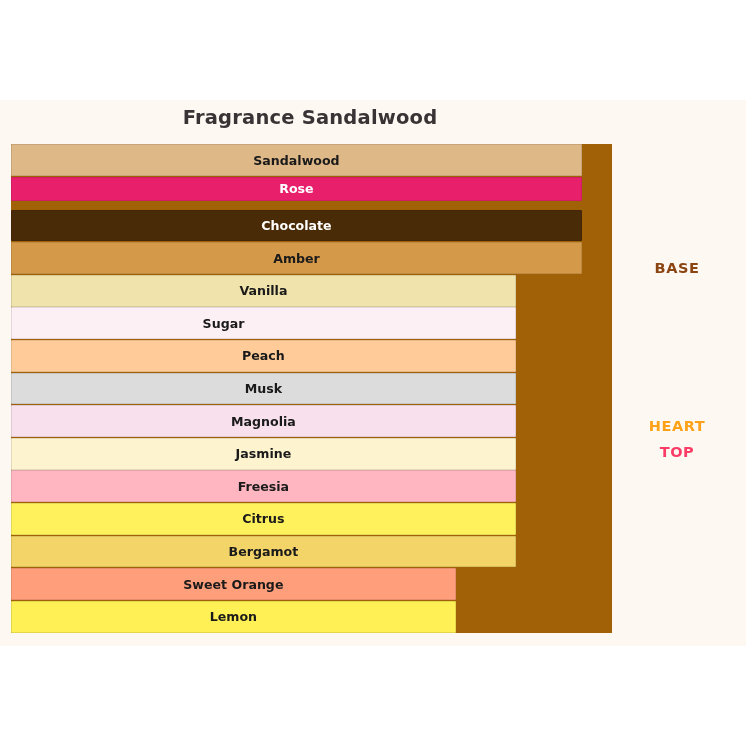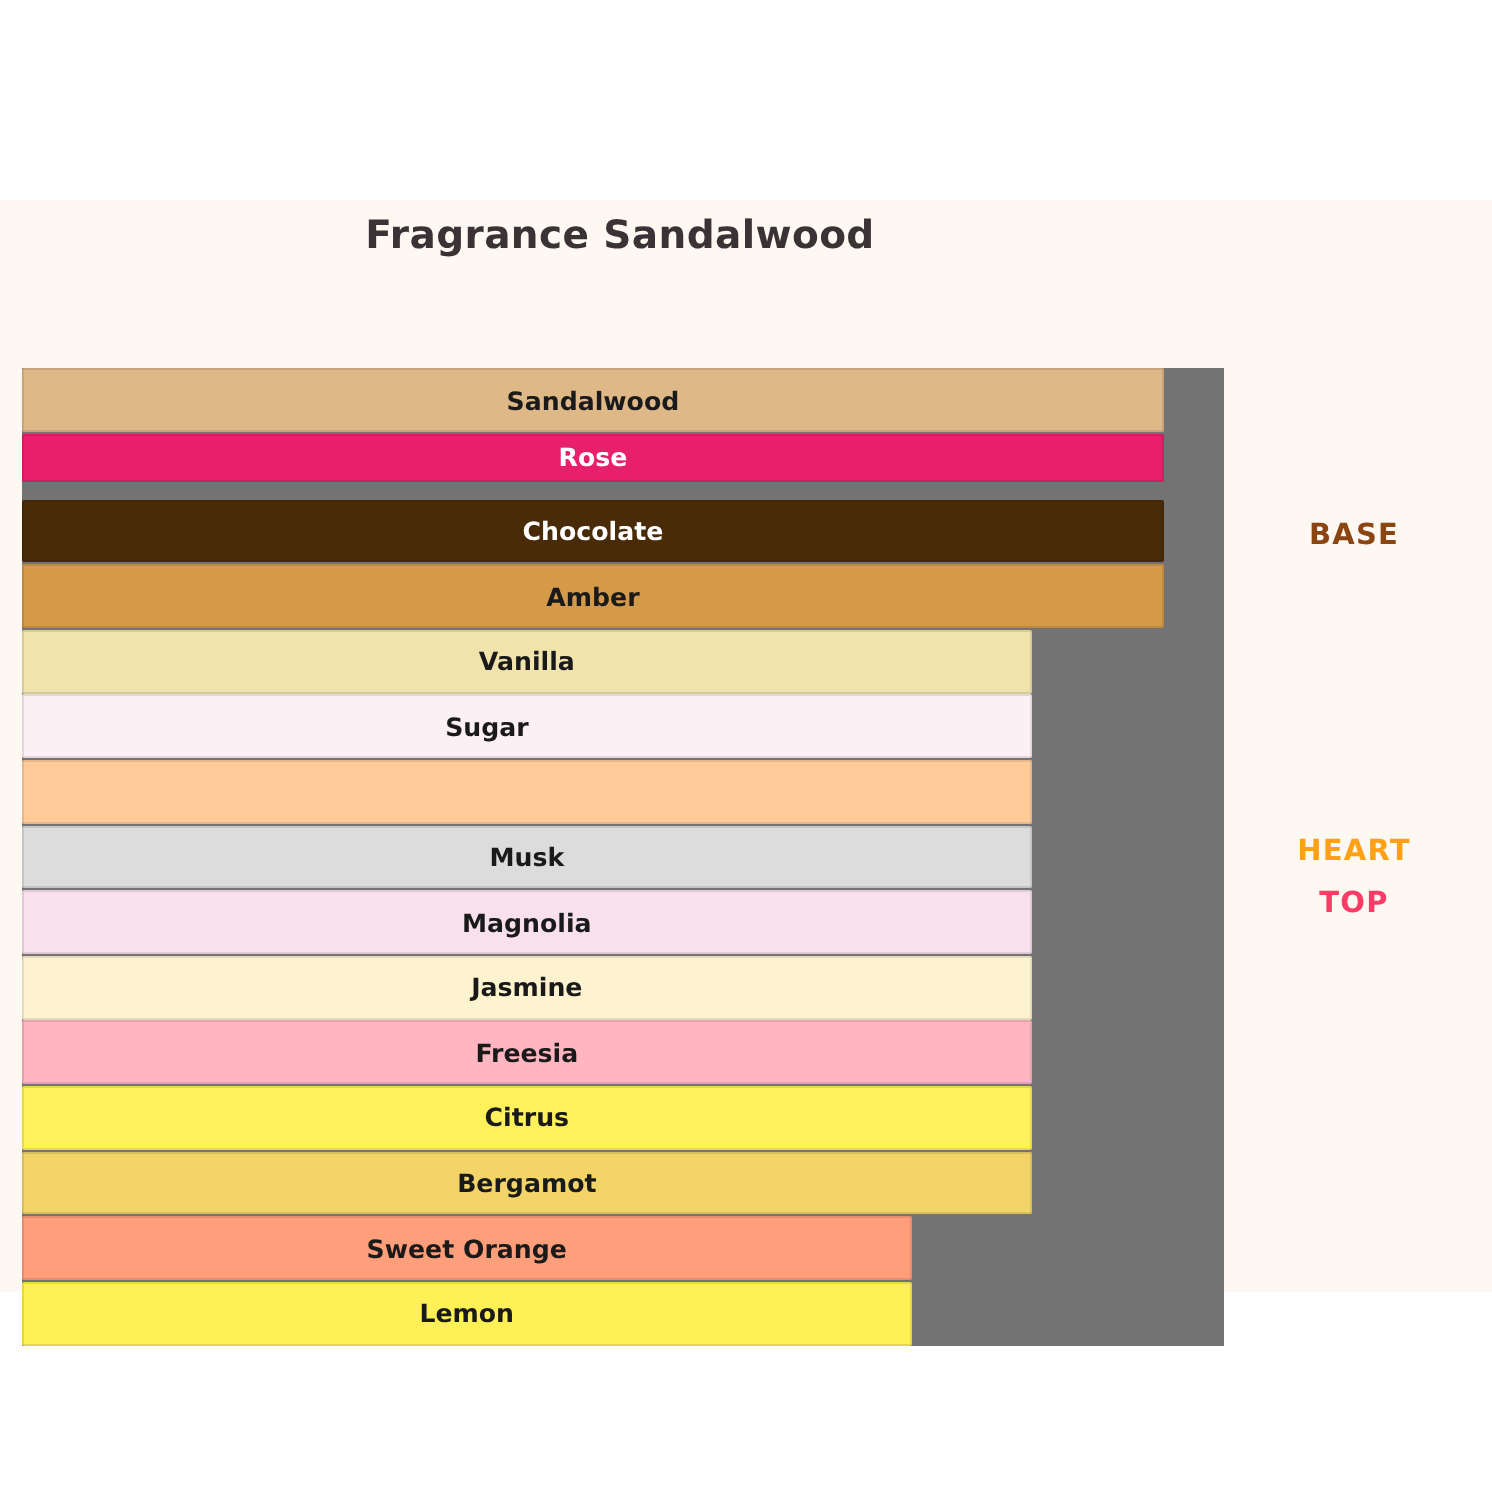--- a/index.html
+++ b/index.html
@@ -38,22 +38,21 @@
     letter-spacing: 0.2px;
   }
 
   
   #plot-area {
     position: absolute;
     left: 11px;
     top: 44px;
     width: 601px;
     height: 489px;
-    background: #737373;
-    margin-top: 40px;
+    background: #a16207;
   }
 
   
   .bar-row {
     position: absolute;
     left: 0;
     width: 100%;
   }
   .bar {
     position: absolute;
@@ -110,24 +109,25 @@
       <div class="bar-row" style="top: 98.126px; height: 31.948px;">
         <div class="bar" style="width: 570.95px; background: rgb(212, 154, 74);"></div>
         <div class="bar-label" style="left: 0px; width: 570.95px; color: rgb(26, 26, 26);">Amber</div>
       </div>
       <div class="bar-row" style="top: 130.726px; height: 31.948px;">
         <div class="bar" style="width: 504.84px; background: rgb(240, 227, 172);"></div>
         <div class="bar-label" style="left: 0px; width: 504.84px; color: rgb(26, 26, 26);">Vanilla</div>
       </div>
       <div class="bar-row" style="top: 163.326px; height: 31.948px;">
         <div class="bar" style="width: 504.84px; background: rgb(253, 240, 244);"></div>
-        <div class="bar-label" style="left: 0px; width: 425px; color: rgb(26, 26, 26); padding-left: 20px;">Sugar</div>
+        <div class="bar-label" style="left: 0px; width: 425px; color: rgb(26, 26, 26);">Sugar</div>
       </div>
       <div class="bar-row" style="top: 195.926px; height: 31.948px;">
         <div class="bar" style="width: 504.84px; background: rgb(255, 204, 153);"></div>
+        <div class="bar-label" style="left: 0px; width: 504.84px; color: rgb(26, 26, 26);">Peach</div>
       </div>
       <div class="bar-row" style="top: 228.526px; height: 31.948px;">
         <div class="bar" style="width: 504.84px; background: rgb(220, 220, 220);"></div>
         <div class="bar-label" style="left: 0px; width: 504.84px; color: rgb(26, 26, 26);">Musk</div>
       </div>
       <div class="bar-row" style="top: 261.126px; height: 31.948px;">
         <div class="bar" style="width: 504.84px; background: rgb(248, 224, 236);"></div>
         <div class="bar-label" style="left: 0px; width: 504.84px; color: rgb(26, 26, 26);">Magnolia</div>
       </div>
       <div class="bar-row" style="top: 293.726px; height: 31.948px;">

